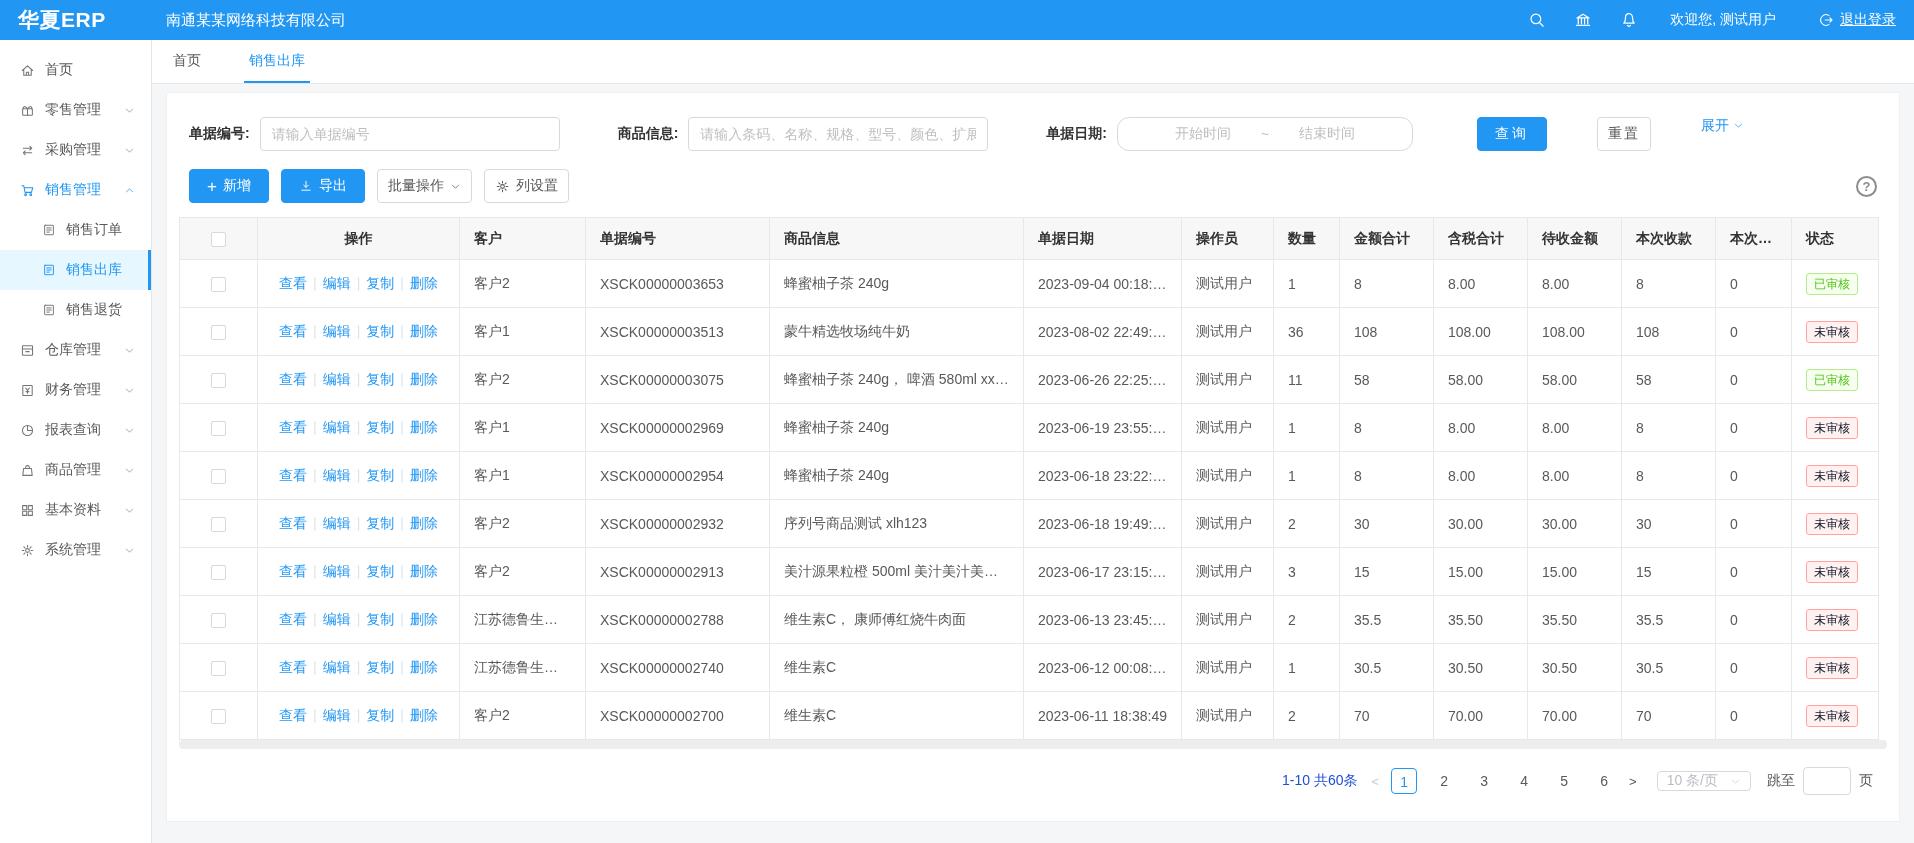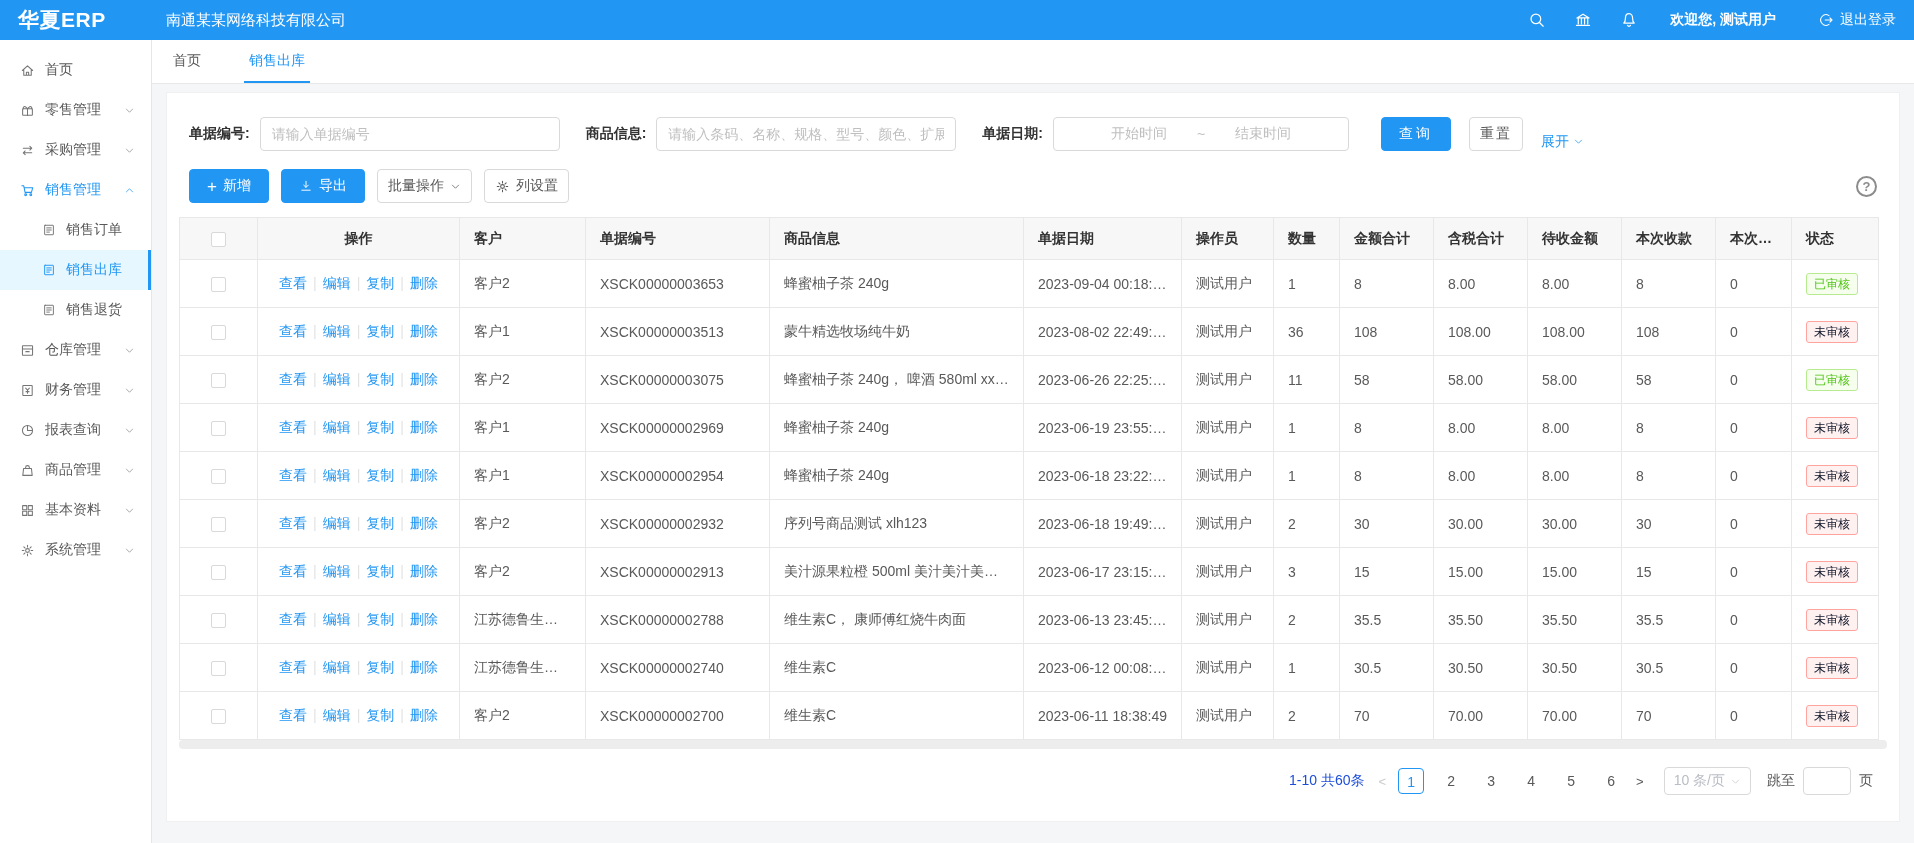--- a/index.html
+++ b/index.html
@@ -7,22 +7,22 @@
   body { font-family: "Liberation Sans", "DejaVu Sans", sans-serif; }
   .screen { position:relative; width:1914px; height:843px; background:#f5f6f8; overflow:hidden; }
 
   
   .topbar { position:absolute; top:0; left:0; right:0; height:40px; background:#2196f3; display:flex; align-items:center; color:#fff; z-index:5; }
   .logo { width:152px; padding-left:18px; font-size:21px; font-weight:bold; letter-spacing:0.5px; }
   .company { font-size:15px; padding-left:14px; }
   .topbar-right { margin-left:auto; display:flex; align-items:center; padding-right:18px; }
   .tb-icon { display:inline-flex; margin-left:28px; cursor:pointer; }
   .tb-icon svg { display:block; }
-  .welcome { font-size:14px; font-weight:700; margin-left:32px; }
-  .logout { display:inline-flex; align-items:center; gap:6px; font-size:14px; font-weight:500; margin-left:42px; cursor:pointer; }
+  .welcome { font-size:14px; font-weight:400; margin-left:32px; }
+  .logout { display:inline-flex; align-items:center; gap:6px; font-size:14px; font-weight:500; margin-left:42px; cursor:pointer;text-decoration:underline; }
   .logout svg { display:block; }
 
   
   .sidebar { position:absolute; top:40px; left:0; bottom:0; width:152px; background:#fff; border-right:1px solid #e4e7ea; padding-top:10px; z-index:4; }
   .side-item { height:40px; display:flex; align-items:center; padding-left:20px; font-size:14px; color:#595959; cursor:pointer; position:relative; }
   .side-item .side-icon { display:inline-flex; color:#757575; margin-right:10px; }
   .side-item .side-icon svg { display:block; }
   .side-item .side-caret { margin-left:auto; margin-right:16px; color:#8c8c8c; display:inline-flex; }
   .side-item.sub { padding-left:42px; }
   .side-item.active { color:#2196f3; }
@@ -33,26 +33,26 @@
   
   .tabbar { position:absolute; top:40px; left:152px; right:0; height:44px; background:#fff; border-bottom:1px solid #e8e8e8; display:flex; align-items:stretch; padding-left:16px; gap:38px; z-index:3; }
   .tab { display:flex; align-items:center; padding:0 5px; font-size:14px; color:#595959; cursor:pointer; border-bottom:2px solid transparent; }
   .tab.active { color:#2196f3; border-bottom-color:#2196f3; }
 
   
   .main { position:absolute; top:84px; left:152px; right:0; bottom:0; overflow:hidden; }
   .panel { margin:8px 14px 0; background:#fff; border:1px solid #f0f0f0; padding-bottom:26px; min-height:718px; }
 
   
-  .filter-row { display:flex; align-items:flex-end; padding:24px 10px 12px 22px; }
+  .filter-row { display:flex; align-items:flex-start; padding:24px 10px 12px 22px;gap:32px; }
   .f-label { font-size:14px; font-weight:600; color:#333; margin-right:10px; white-space:nowrap; }
   .f-group { display:flex; align-items:center; margin-right:26px; }
   .f-input { width:300px; height:34px; border:1px solid #d9d9d9; border-radius:4px; padding:0 11px; font-size:14px; color:#333; outline:none; font-family:inherit; }
   .f-input::placeholder { color:#bfbfbf; }
-  .date-box { width:296px; height:34px; border:1px solid #d9d9d9; border-radius:4px; display:flex; align-items:center; justify-content:center; gap:30px; font-size:14px; color:#bfbfbf; cursor:pointer; }
+  .date-box { width:296px; height:34px; border:1px solid #d9d9d9; border-radius:12px; display:flex; align-items:center; justify-content:center; gap:30px; font-size:14px; color:#bfbfbf; cursor:pointer; }
   .btn { height:34px; border-radius:4px; font-size:14px; cursor:pointer; display:inline-flex; align-items:center; justify-content:center; gap:6px; font-family:inherit; }
   .btn-primary { background:#2196f3; border:1px solid #2196f3; color:#fff; padding:0 17px; }
   .btn-default { background:#fff; border:1px solid #d9d9d9; color:#595959; padding:0 10px; }
   .btn svg { display:block; }
   .search-btn { margin-left:32px; letter-spacing:3px; }
   .reset-btn { margin-left:18px; letter-spacing:2px; }
   .expand-link { margin-left:18px; color:#2196f3; font-size:14px; display:inline-flex; align-items:center; gap:4px; cursor:pointer; text-decoration:none; }
 
   
   .toolbar { display:flex; align-items:center; gap:12px; padding:6px 22px 14px; }
@@ -78,21 +78,21 @@
   .scroll-strip { margin:0 12px; height:9px; background:#ededed; border-radius:4px; cursor:pointer; }
 
   
   .pagination { display:flex; justify-content:flex-end; align-items:center; padding:18px 26px 0 0; font-size:14px; color:#595959; }
   .pg-total { margin-right:8px; color:#1d4ed8; }
   .pg-arrow { margin:0 6px; color:#595959; cursor:pointer; font-size:13px; }
   .pg-arrow.disabled { color:#c9c9c9; }
   .pg-pages { display:inline-flex; align-items:center; gap:14px; margin:0 6px; }
   .pg-page { min-width:26px; height:26px; line-height:26px; text-align:center; cursor:pointer; border-radius:4px; color:#595959; }
   .pg-page.current { border:1px solid #2196f3; color:#2196f3; background:#fff; }
-  .pg-size { margin-left:14px; height:28px; border:1px solid #d9d9d9; border-radius:4px; display:inline-flex; align-items:center; gap:5px; padding:0 9px; color:#b9bdc4; cursor:pointer; }
+  .pg-size { margin-left:14px; height:20px; border:1px solid #d9d9d9; border-radius:4px; display:inline-flex; align-items:center; gap:12px; padding:0 9px; color:#b9bdc4; cursor:pointer; }
   .pg-size svg { display:block; color:#c9c9c9; }
   .pg-jump-label { margin-left:16px; }
   .pg-jump-input { width:48px; height:28px; border:1px solid #d9d9d9; border-radius:4px; margin:0 8px; outline:none; padding:0 6px; font-size:14px; font-family:inherit; }
   .pg-page-label { }
 </style>
 </head>
 <body>
 
 <div class="screen">
 

